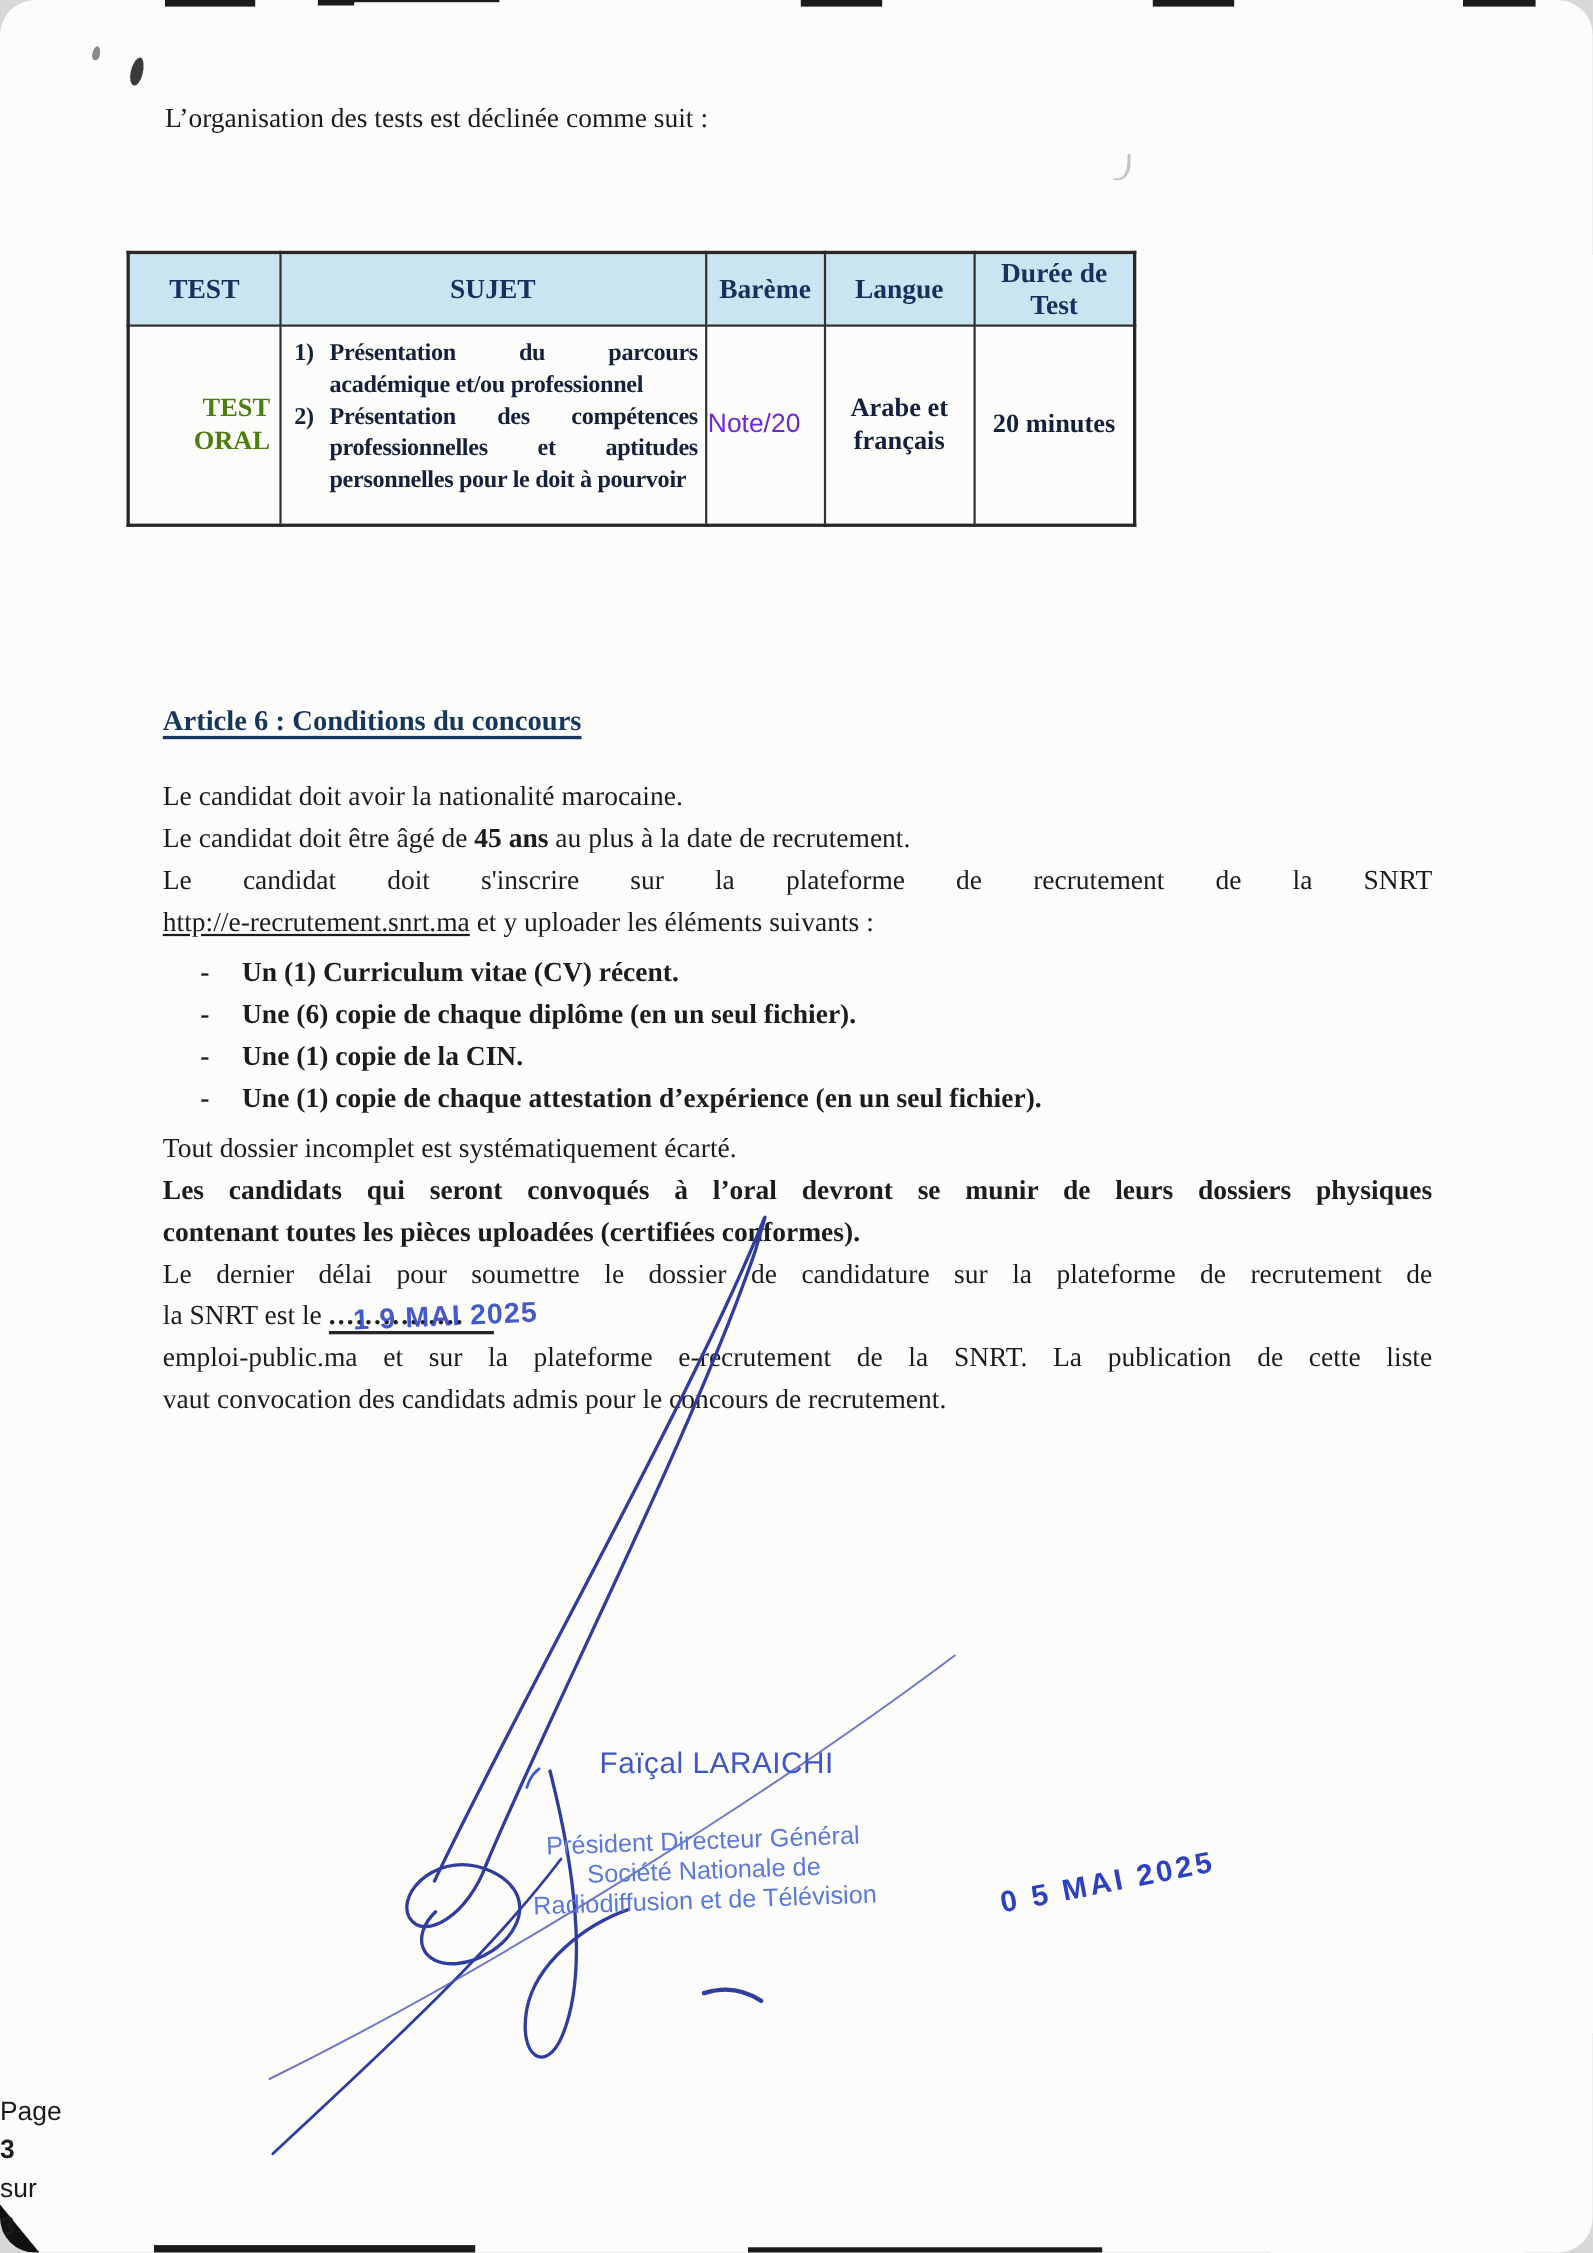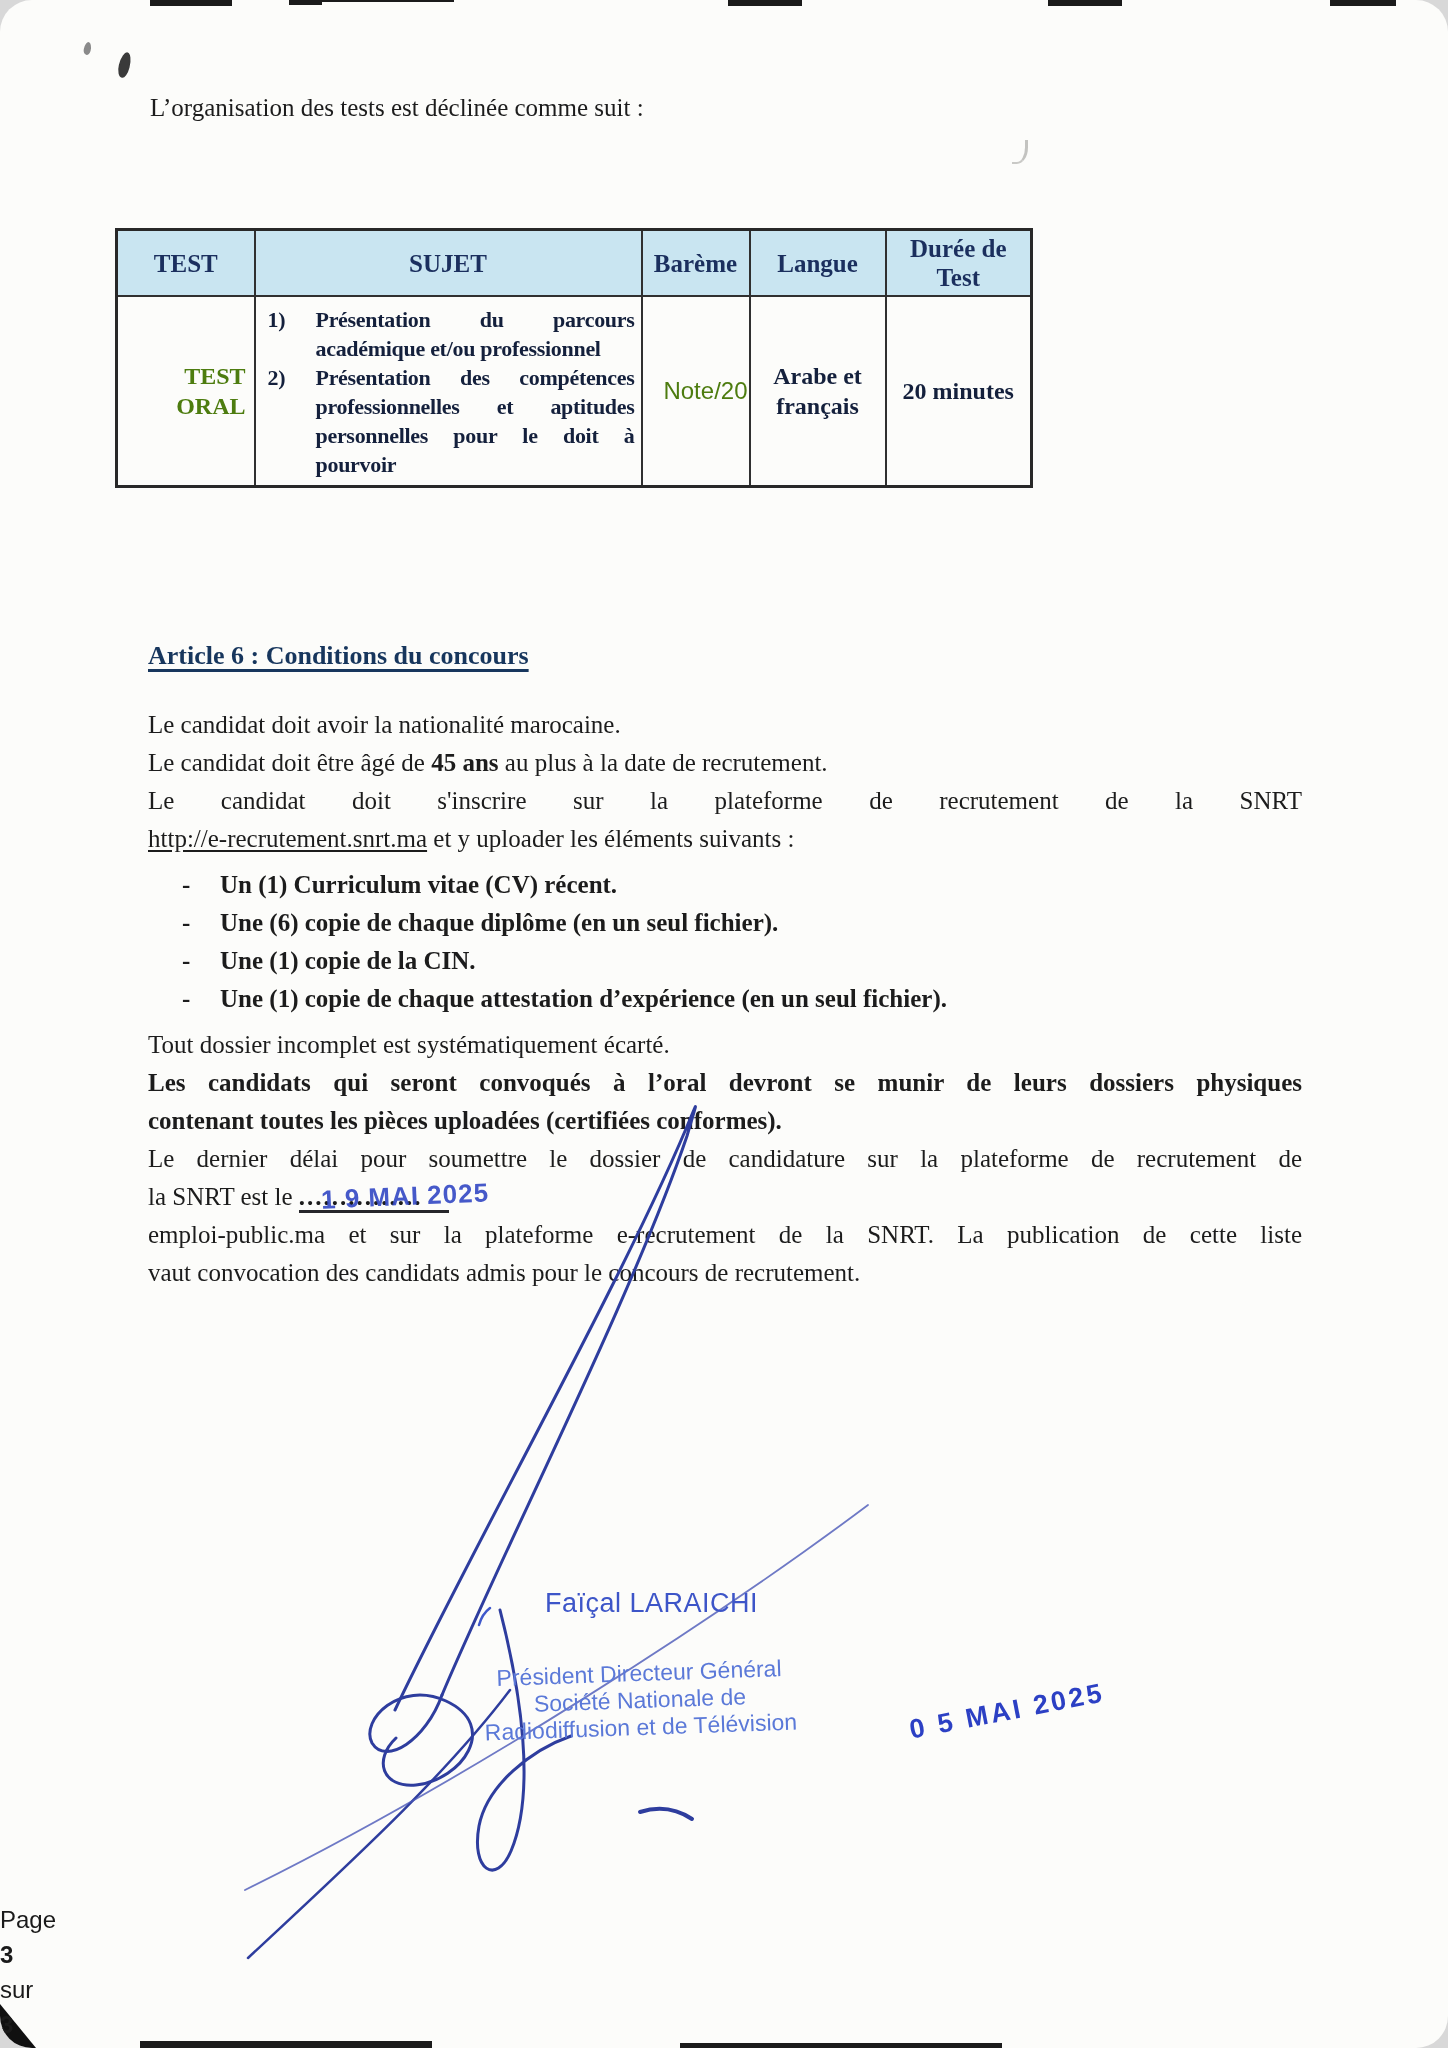--- a/index.html
+++ b/index.html
@@ -27,25 +27,25 @@
   table.tests { position:absolute; left:115px; top:228px; width:915px;
     border-collapse:collapse; table-layout:fixed; border:3px solid #282828; }
   table.tests td, table.tests th { border:2px solid #303030; }
   table.tests th { background:#c9e5f1; color:#1b2f5e; font-size:25px; font-weight:bold;
     height:60px; text-align:center; line-height:29px; padding:2px 4px; }
   .cell-test { color:#4d7c0f; font-weight:bold; font-size:24px; text-align:right;
     vertical-align:middle; line-height:30px; padding:4px 8px; }
   .cell-sujet { vertical-align:top; padding:8px 6px 6px 8px; color:#14203c; }
   .s-item { display:flex; font-weight:bold; font-size:22px; line-height:29px; letter-spacing:-0.3px; }
   .s-num { flex:0 0 32px; text-align:left; padding-left:4px; }
-  .s-text { flex:1; text-align:justify;margin-left:16px; }
+  .s-text { flex:1; text-align:justify; }
   .cell-sujet2 { vertical-align:middle; padding:4px 6px 4px 12px; color:#14203c;
     font-weight:bold; font-size:23px; }
-  .cell-bareme { vertical-align:middle; text-align:right;
-    font-family:"Liberation Sans","DejaVu Sans",sans-serif; font-size:24px; color:#4d7c0f; }
+  .cell-bareme { vertical-align:middle; text-align:left;
+    font-family:"Liberation Sans","DejaVu Sans",sans-serif; font-size:24px; color:#6d28d9; }
   .cell-mid { vertical-align:middle; text-align:center; font-weight:bold;
     font-size:24px; color:#14203c; line-height:30px; padding:2px 8px; }
   tr.row1 { height:181px; } tr.row2 { height:127px; }
 
   
   .article-title { position:absolute; left:148px; top:641px; font-size:26px; font-weight:bold;
     color:#17365d; text-decoration:underline; text-decoration-thickness:2.5px; text-underline-offset:5px; }
 
   .content { position:absolute; left:148px; top:706px; width:1154px;
     font-size:25px; line-height:38px; }

